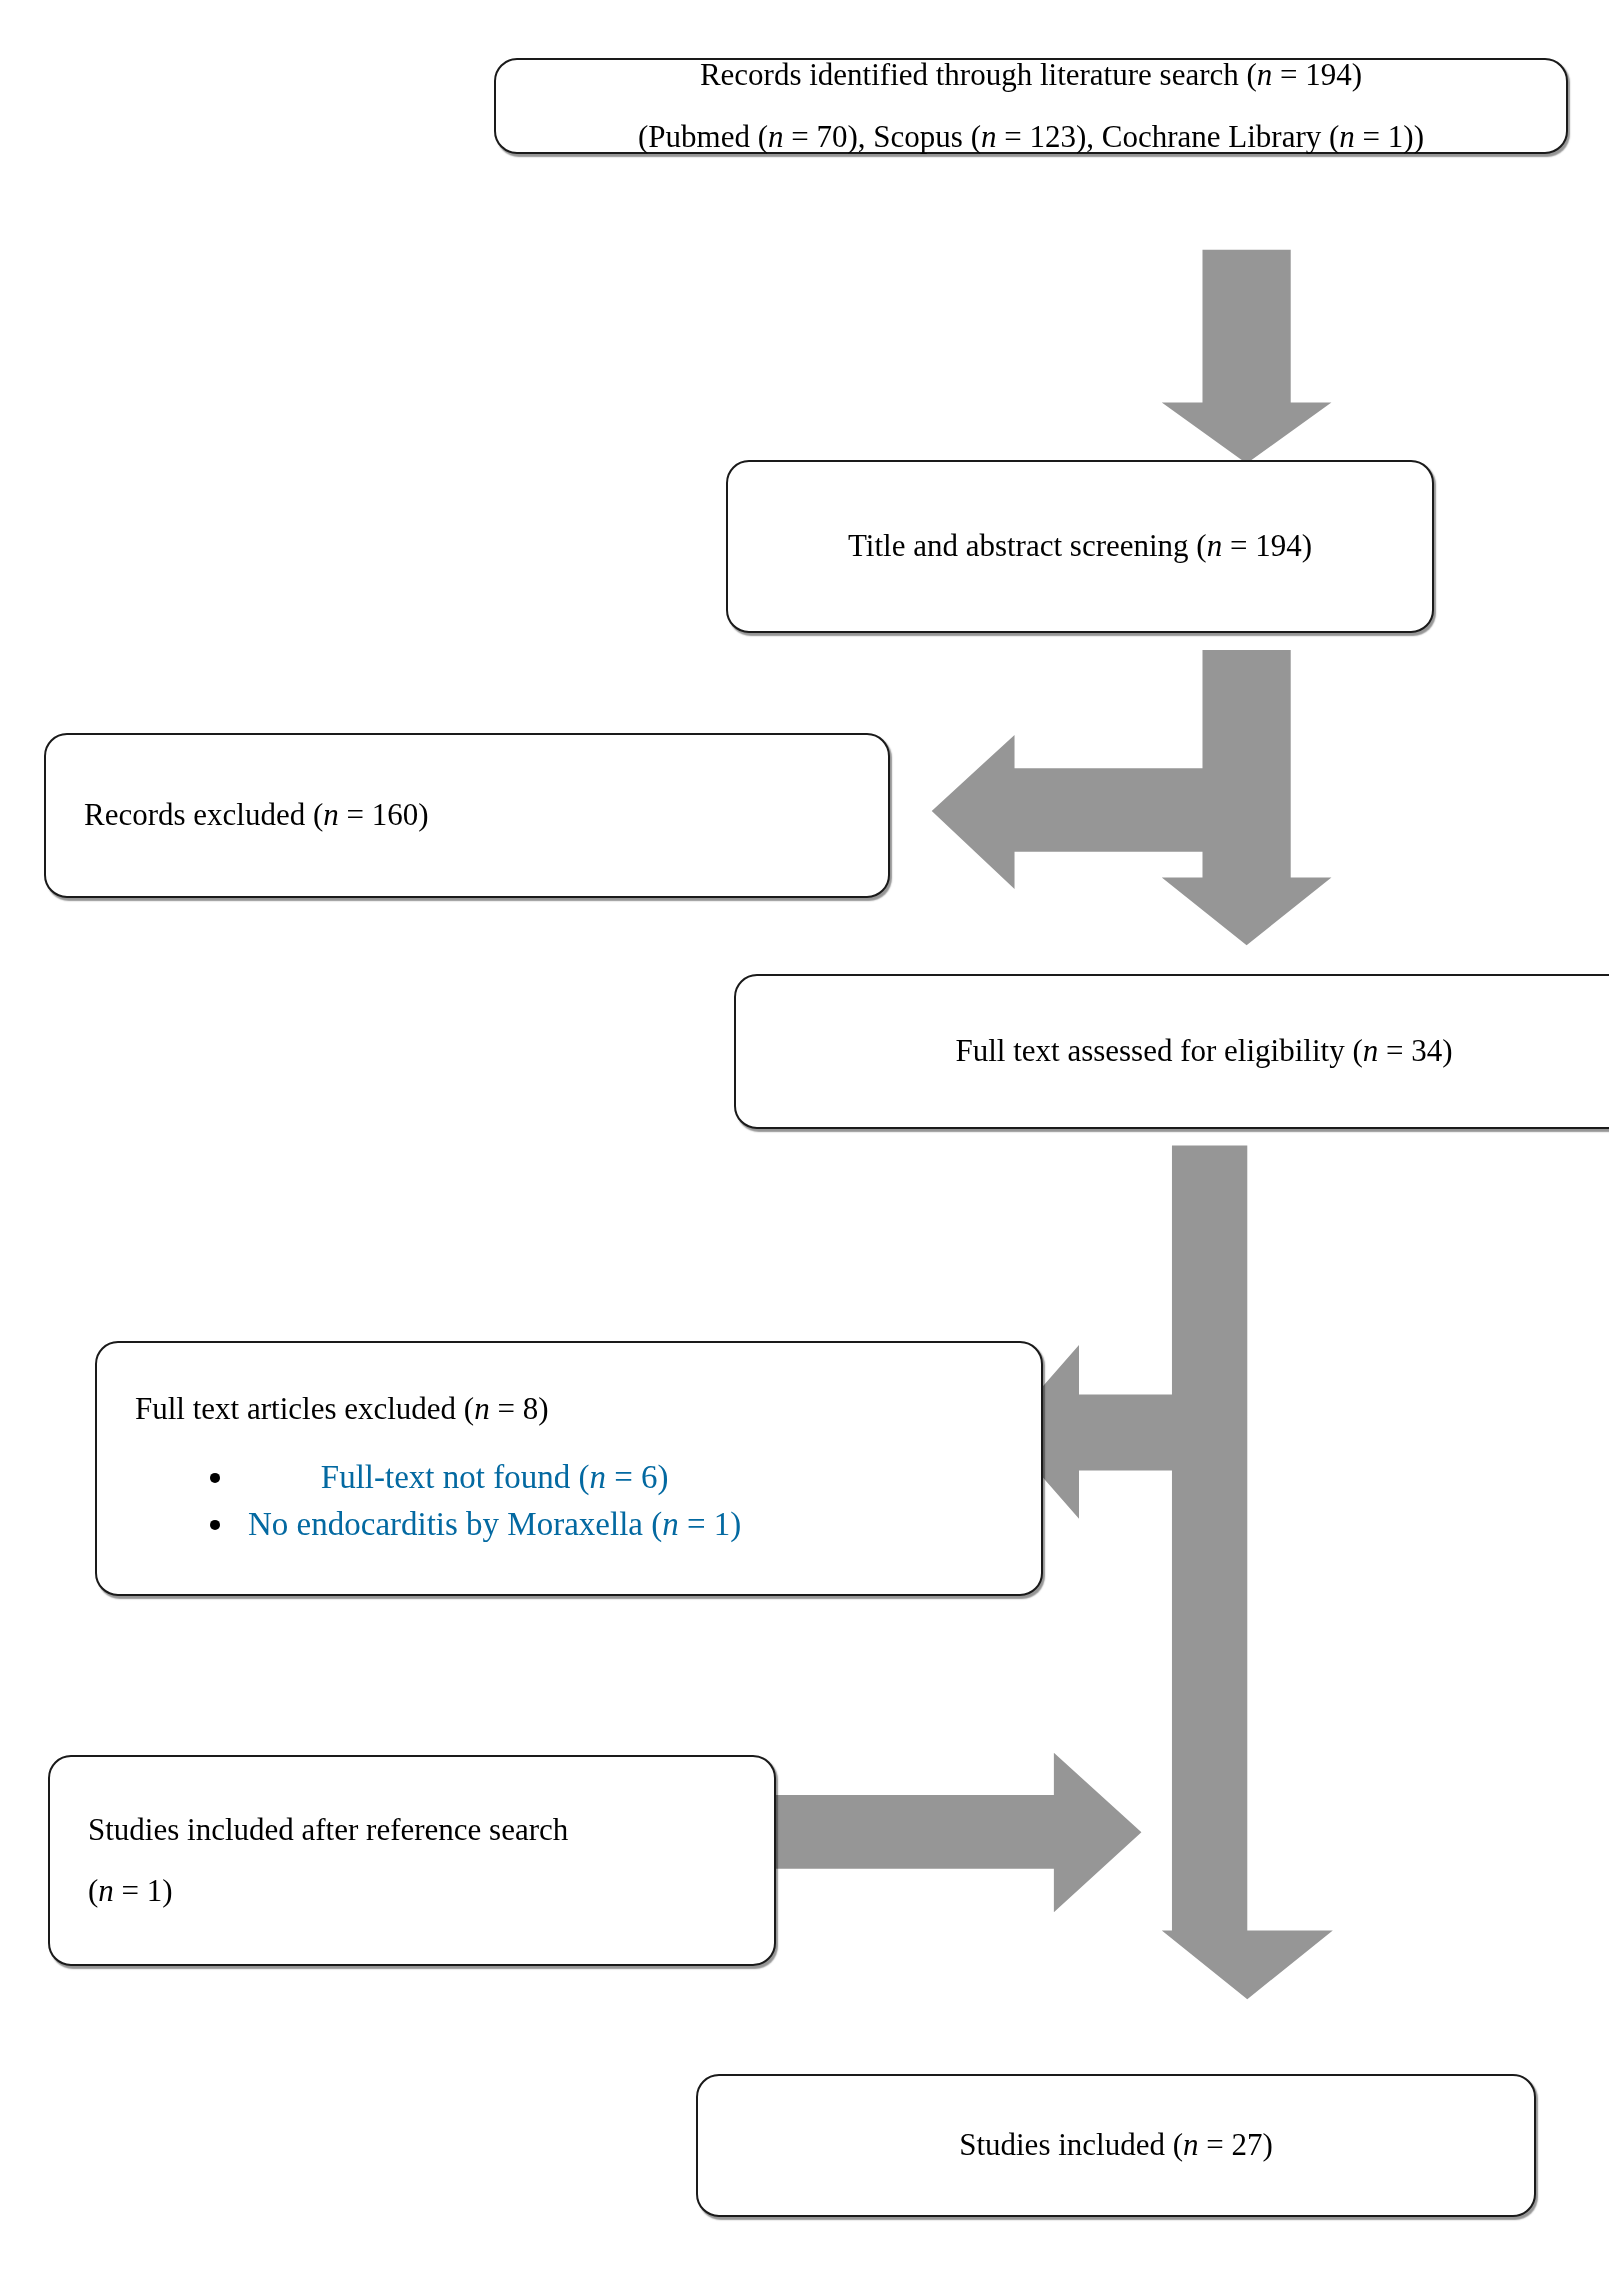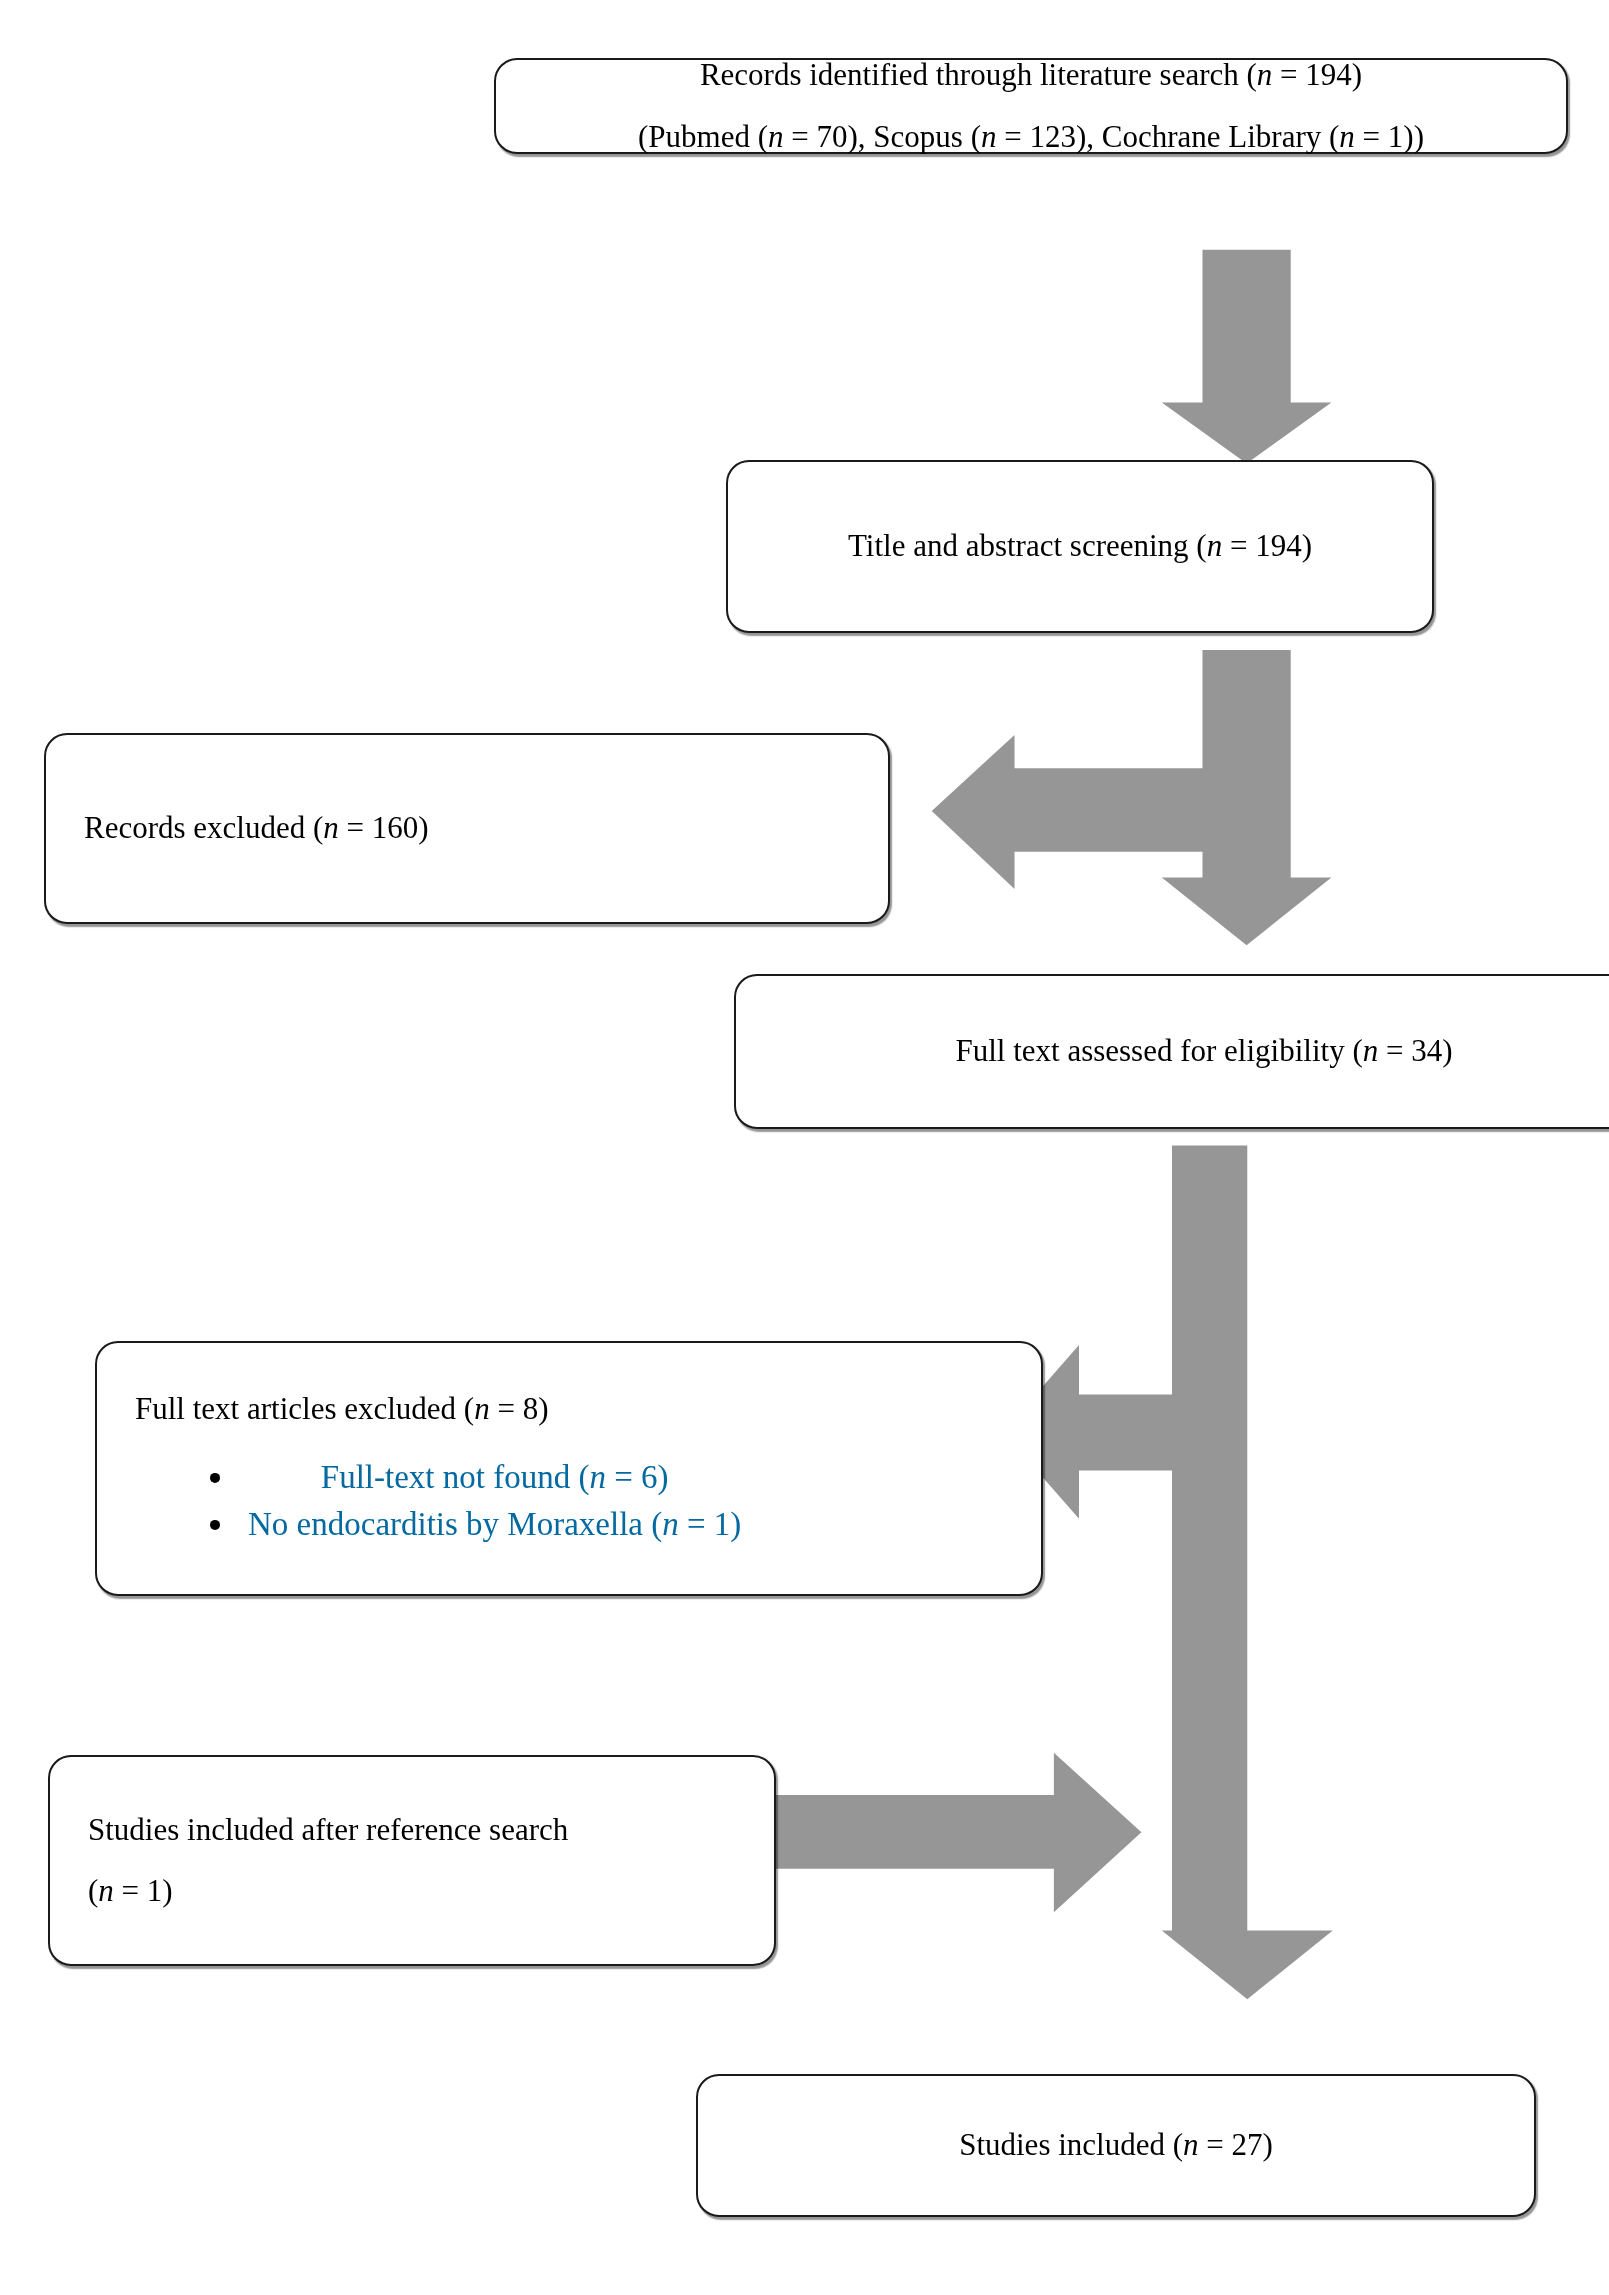--- a/index.html
+++ b/index.html
@@ -74,21 +74,21 @@
     transform: translateY(-50%);
     width: 10.2px;
     height: 10.2px;
     border-radius: 50%;
     background: #000000;
   }
 
   
   #box-identified      { left: 494px;  top: 58px;   width: 1074px; height: 96px; }
   #box-screening       { left: 726px; top: 460px;  width: 708px; height: 173px; }
-  #box-records-excl    { left: 44px;   top: 733px; width: 846px; height: 191px; }
+  #box-records-excl    { left: 44px;   top: 733px; width: 846px; height: 165px; }
   #box-fulltext-assess { left: 734px; top: 974px; width: 940px; height: 155px; }
   #box-fulltext-excl   { left: 95px;  top: 1341px; width: 948px; height: 255px; text-align: center; }
   #box-ref-search      { left: 48px;   top: 1755px; width: 728px; height: 211px; }
   #box-included        { left: 696px; top: 2074px; width: 840px; height: 143px; }
 </style>
 </head>
 <body>
 
 <div id="stage">
 

